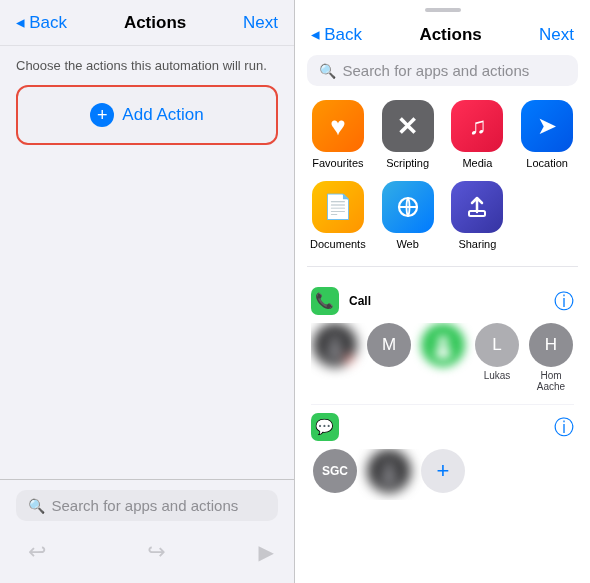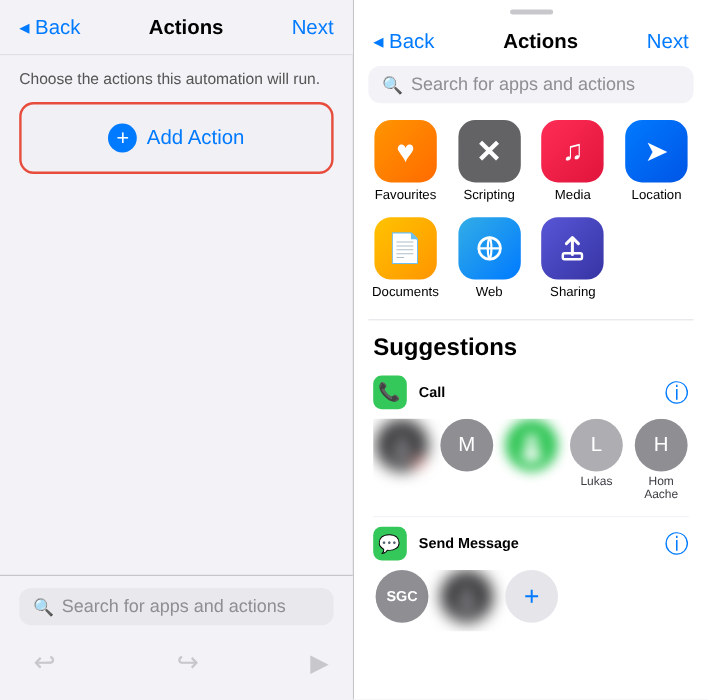--- a/index.html
+++ b/index.html
@@ -438,21 +438,20 @@
           <rect x="4" y="16" width="16" height="5" rx="1.5" stroke="white" stroke-width="2" fill="none"></rect>
         </svg>
       </div>
       <span class="category-label">Sharing</span>
     </div>
   </div>
 
   <div class="divider"></div>
 
   <div class="suggestions-section">
-    <div class="suggestions-title">Suggestions</div>
 
     <div class="suggestion-item">
       <div class="suggestion-header">
         <div class="suggestion-left">
           <div class="suggestion-app-icon bg-green">
             <span style="font-size:15px;">📞</span>
           </div>
           <span class="suggestion-name">Call</span>
         </div>
         <span class="info-icon">ⓘ</span>
@@ -493,21 +492,20 @@
         </div>
       </div>
     </div>
 
     <div class="suggestion-item" style="border-bottom:none;">
       <div class="suggestion-header">
         <div class="suggestion-left">
           <div class="suggestion-app-icon bg-green">
             <span style="font-size:15px;">💬</span>
           </div>
-          <span class="suggestion-name">Send Message</span>
         </div>
         <span class="info-icon">ⓘ</span>
       </div>
       <div class="contacts-row">
         <div class="contact-item">
           <div class="contact-avatar medium-gray" style="font-size:12px;font-weight:600;">S<br style="display:none">GC</div>
           <span class="contact-name"></span>
         </div>
         <div class="contact-item">
           <div class="contact-avatar dark blurred">

